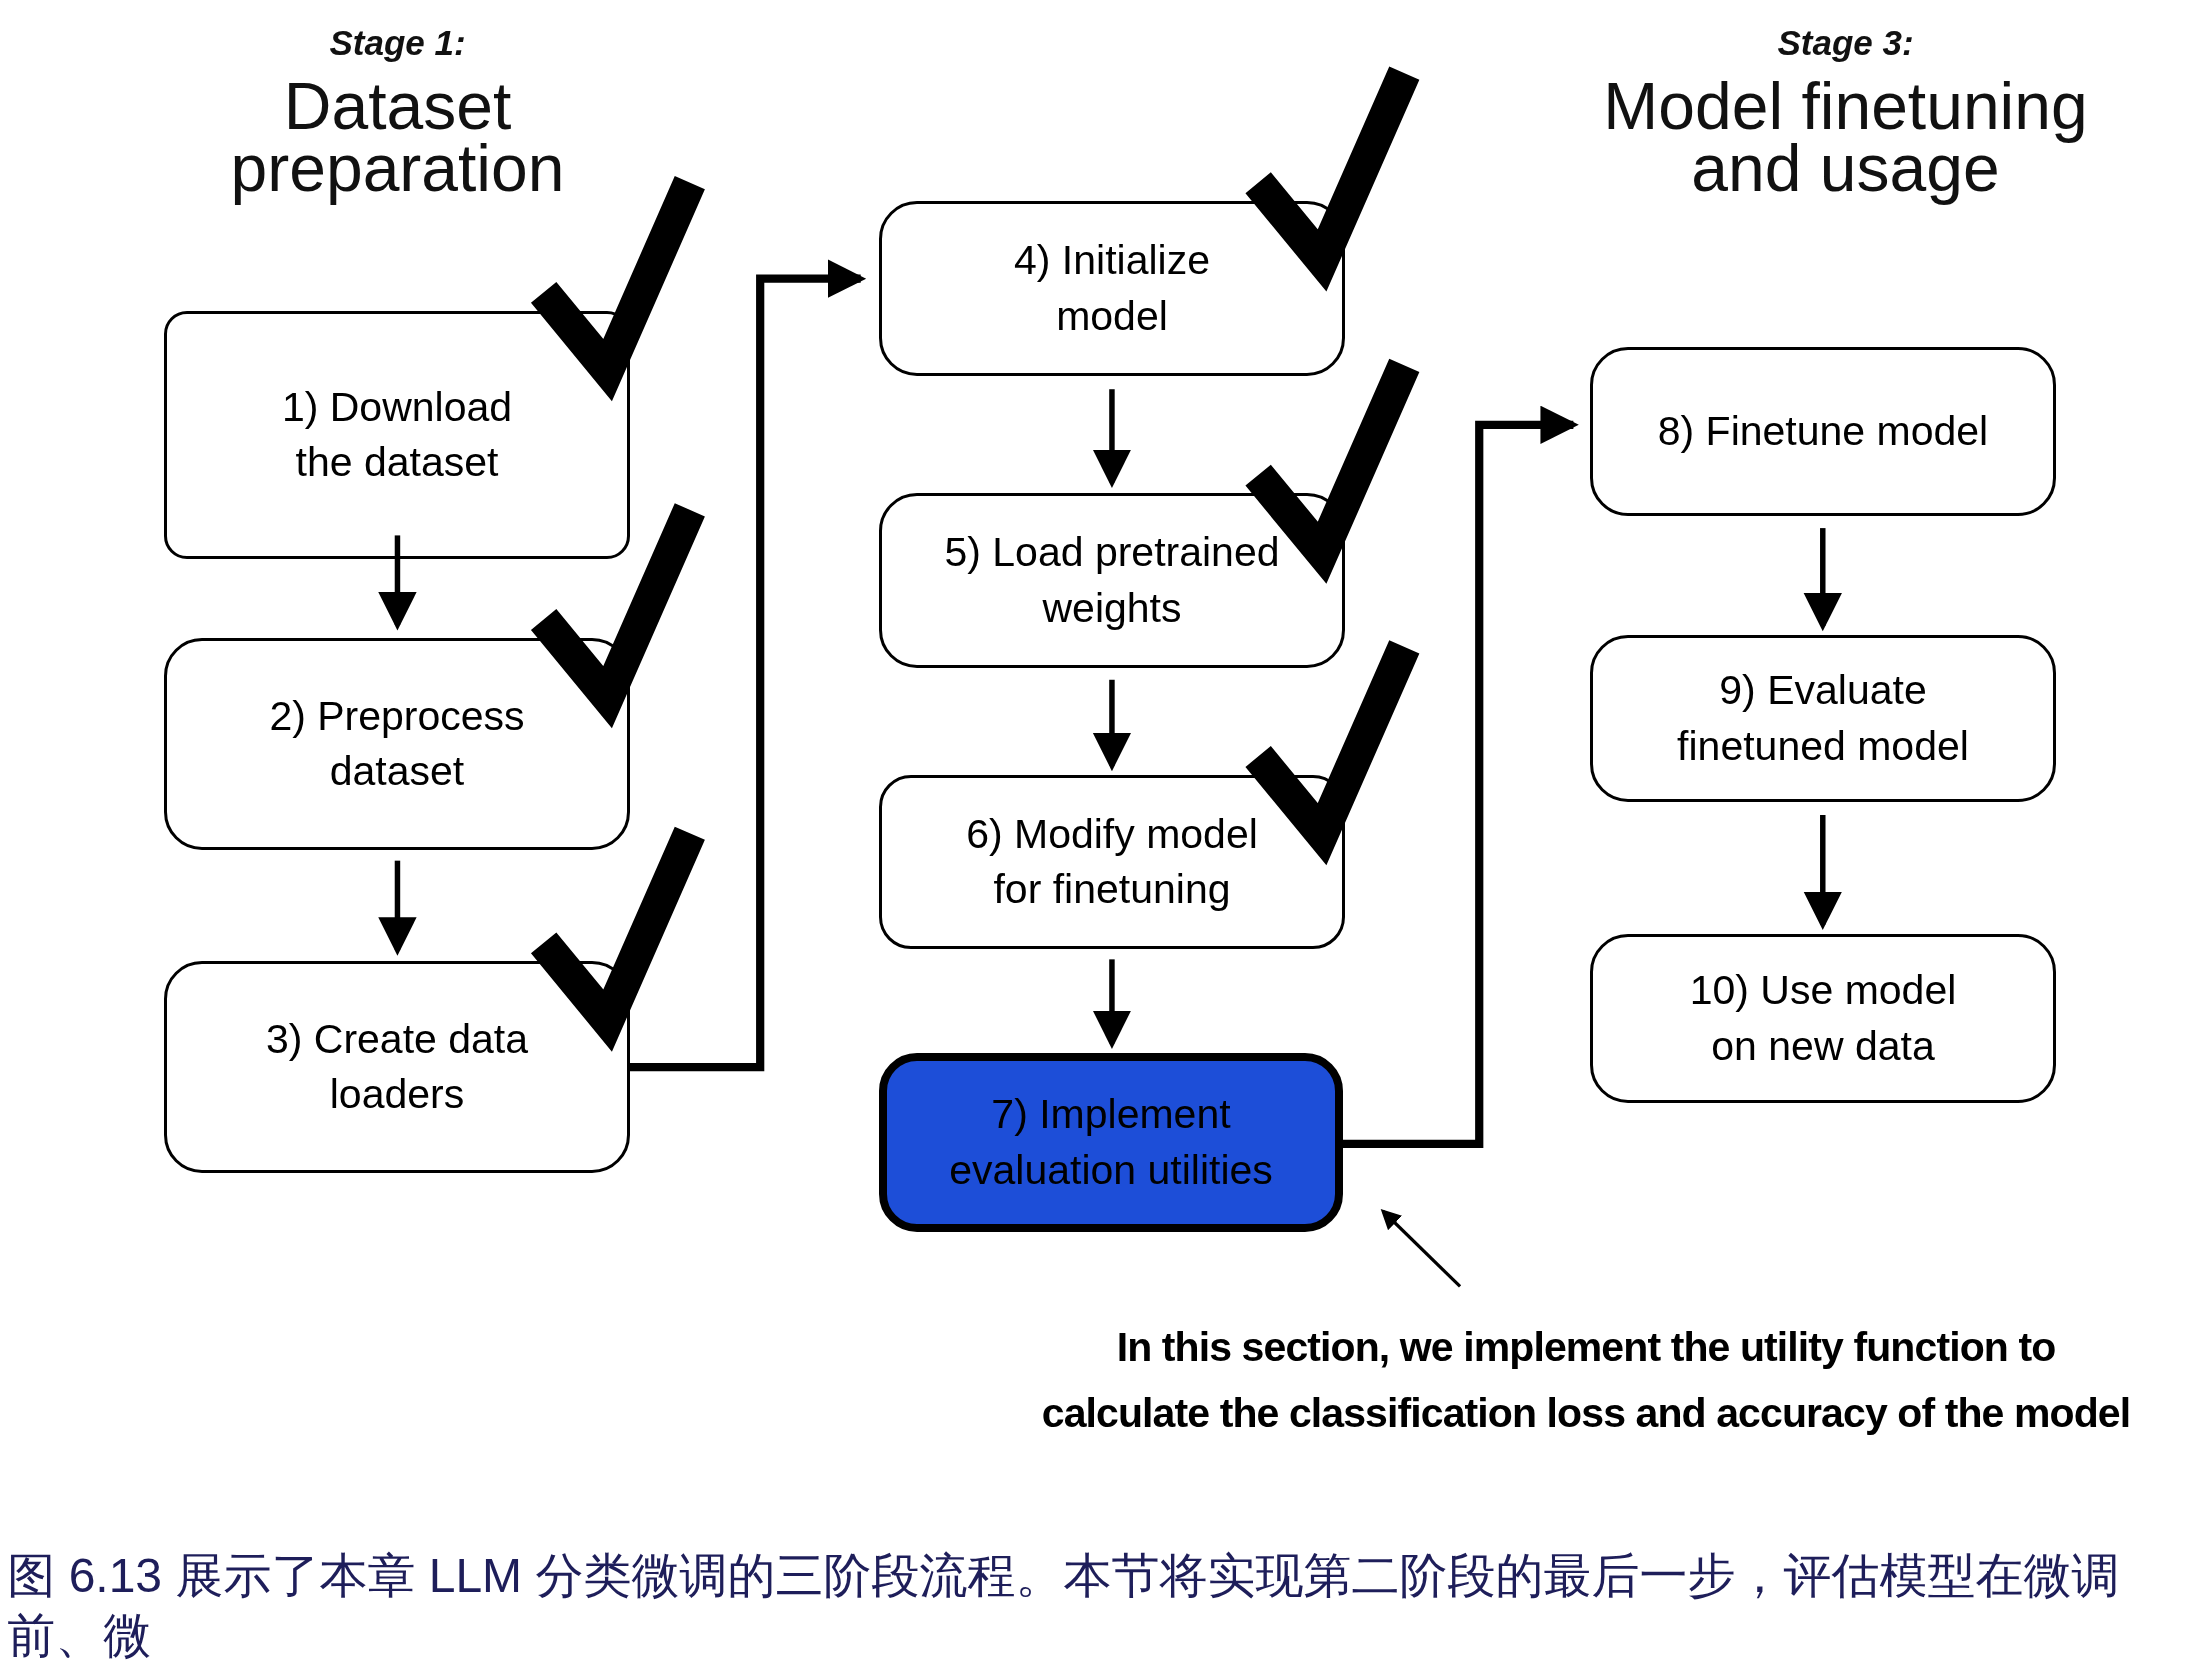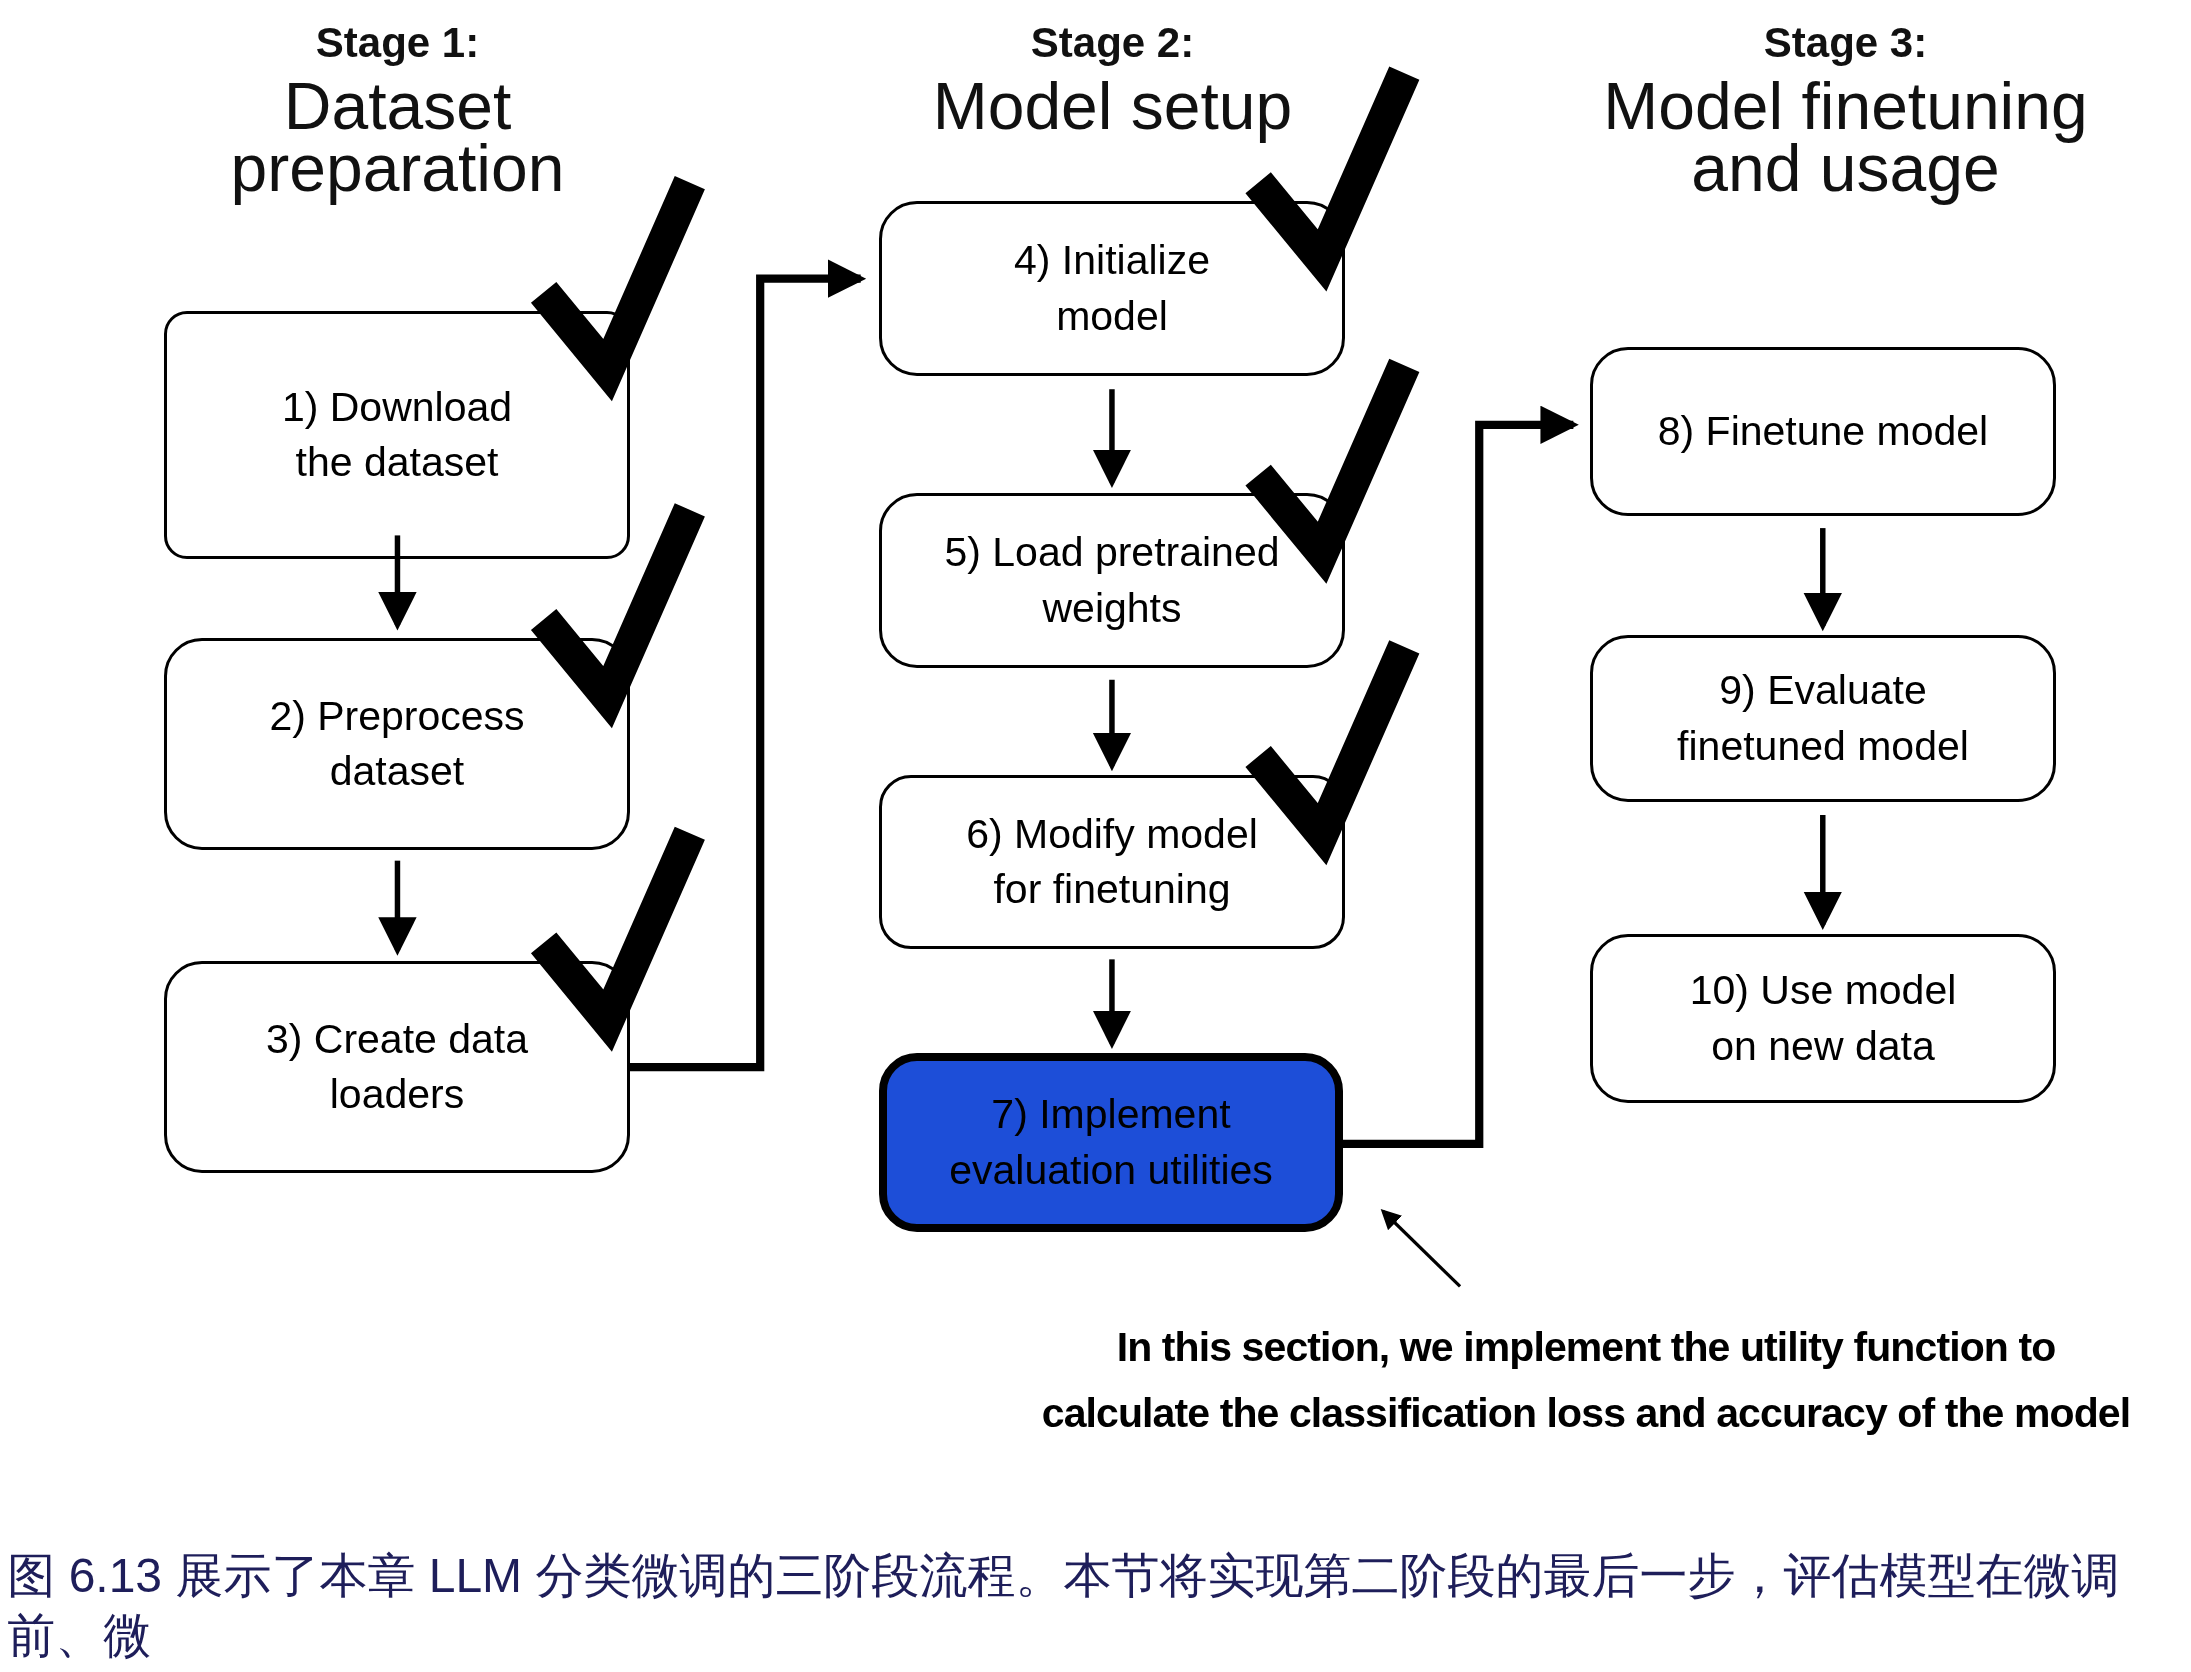--- a/index.html
+++ b/index.html
@@ -8,21 +8,21 @@
     width:2191px;height:1672px;
     background:#ffffff;
     font-family:"Liberation Sans", sans-serif;
     overflow:hidden;
   }
   .stage-heading{
     position:absolute;top:11px;width:567px;
     text-align:center;color:#111;
   }
   .stage-title{
-    font-size:42px;font-weight:700;line-height:64px;white-space:pre-line;
+    font-size:35px;font-weight:700;line-height:64px;white-space:pre-line;font-style:italic;
   }
   .stage-sub{
     font-size:66px;font-weight:400;line-height:62px;white-space:pre-line;
   }
   .box{
     position:absolute;box-sizing:border-box;
     border:3.7px solid #000;border-radius:38px;background:#fff;
     display:flex;align-items:center;justify-content:center;
     text-align:center;white-space:pre-line;
     font-size:41px;line-height:1.35;color:#000;
@@ -46,24 +46,20 @@
   }
 </style>
 </head>
 <body>
 
 <div class="canvas">
 
   <div class="stage-heading" style="left:114px;">
     <div class="stage-title">Stage 1:</div>
     <div class="stage-sub">Dataset preparation</div>
-  </div>
-  <div class="stage-heading" style="left:829px;">
-    <div class="stage-title">Stage 2:</div>
-    <div class="stage-sub">Model setup</div>
   </div>
   <div class="stage-heading" style="left:1562px;">
     <div class="stage-title">Stage 3:</div>
     <div class="stage-sub">Model finetuning
 and usage</div>
   </div>
 
   <div class="box" style="left:164px;top:311px;width:466px;height:248px;border-radius:23px;">1) Download
 the dataset</div>
   <div class="box" style="left:164px;top:638px;width:466px;height:212px;">2) Preprocess

